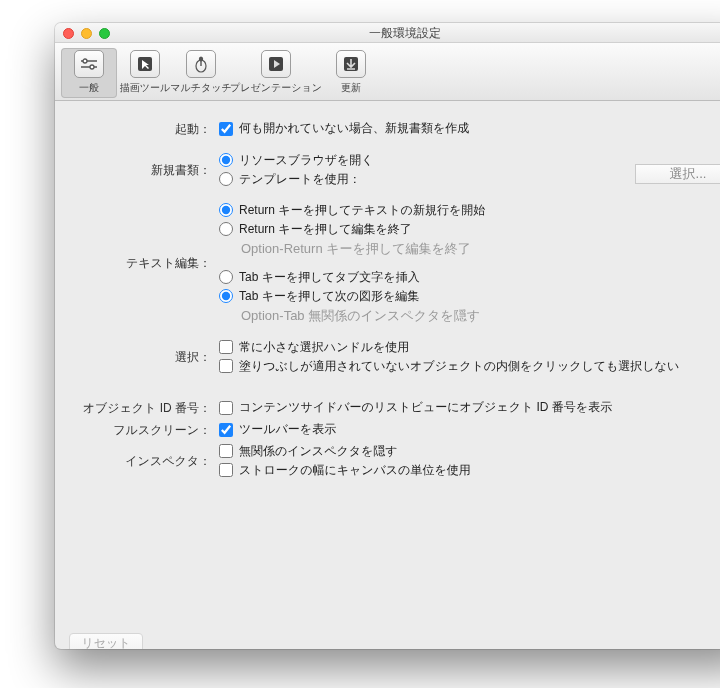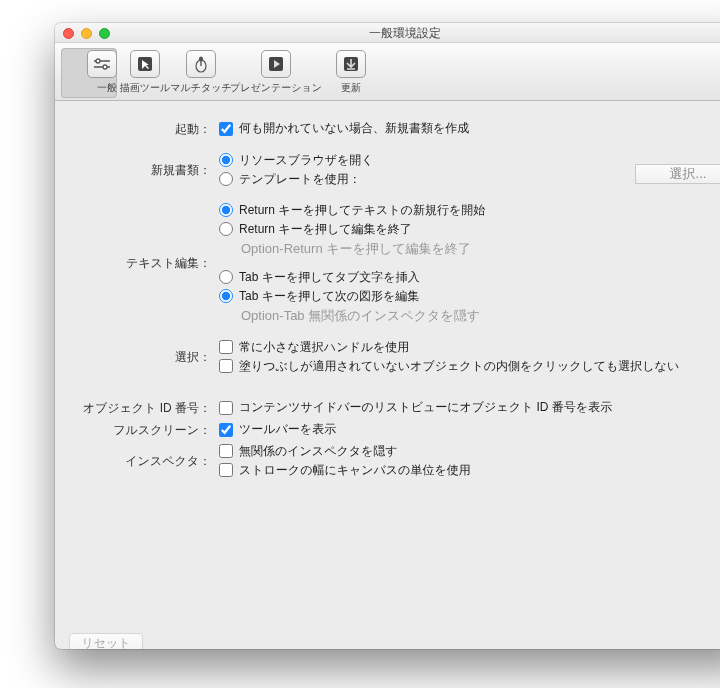--- a/index.html
+++ b/index.html
@@ -9,21 +9,21 @@
     background:#ececec; border-radius:6px; box-shadow:0 20px 45px rgba(0,0,0,0.45),0 0 0 1px rgba(0,0,0,0.12);
     overflow:hidden; font-size:11px; color:#222;
   }
   .titlebar { height:20px; background:linear-gradient(#f7f7f7,#e7e7e7); border-bottom:1px solid #d0d0d0; position:relative; }
   .traffic { position:absolute; left:8px; top:5px; display:flex; gap:7px; }
   .light { width:11px; height:11px; border-radius:50%; }
   .red{background:#ff5f57;border:1px solid #e14138;} .yellow{background:#febc2e;border:1px solid #dfa023;} .green{background:#28c840;border:1px solid #1fa52f;}
   .title { text-align:center; line-height:20px; font-size:12px; color:#444; }
   .toolbar { height:58px; background:linear-gradient(#fbfbfb,#e4e4e4); border-bottom:1px solid #bcbcbc; display:flex; align-items:flex-start; padding:5px 6px 0; gap:0; }
   .tbtn { display:flex; flex-direction:column; align-items:center; width:56px; padding:2px 0 3px; border-radius:4px; }
-  .tbtn.selected { background:#d3d3d3; box-shadow:inset 0 0 0 1px rgba(0,0,0,0.12);align-items:flex-end; }
+  .tbtn.selected { background:#d3d3d3; box-shadow:inset 0 0 0 1px rgba(0,0,0,0.12); }
   .tbtn .iconbox { width:30px; height:28px; border:1px solid #9c9c9c; border-radius:5px; background:linear-gradient(#fdfdfd,#e8e8e8); display:flex; align-items:center; justify-content:center; }
   .tbtn .lbl { margin-top:3px; font-size:10px; color:#444; white-space:nowrap; }
   .prestbtn { width: 94px; }
   .content { padding:18px 14px 10px 14px; }
   .row { display:flex; align-items:center; margin-bottom:3px; min-height:19px; }
   .rlabel { width:150px; text-align:right; padding-right:8px; font-size:12px; color:#333; padding-top:1px; }
   .controls { flex:1; display:flex; flex-direction:column; gap:1px; }
   .line { display:flex; align-items:center; height:18px; gap:6px; position:relative; }
   .line.withbtn { justify-content:flex-start; }
   .hint { color:#999; font-size:13px; margin-left:22px; margin-top:1px; }

